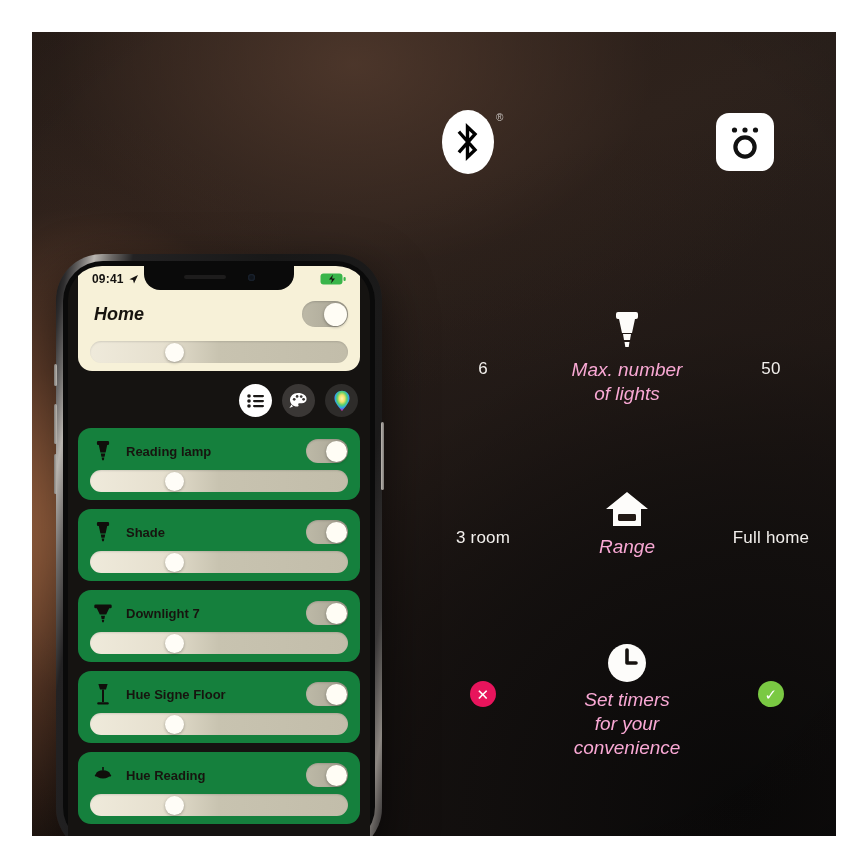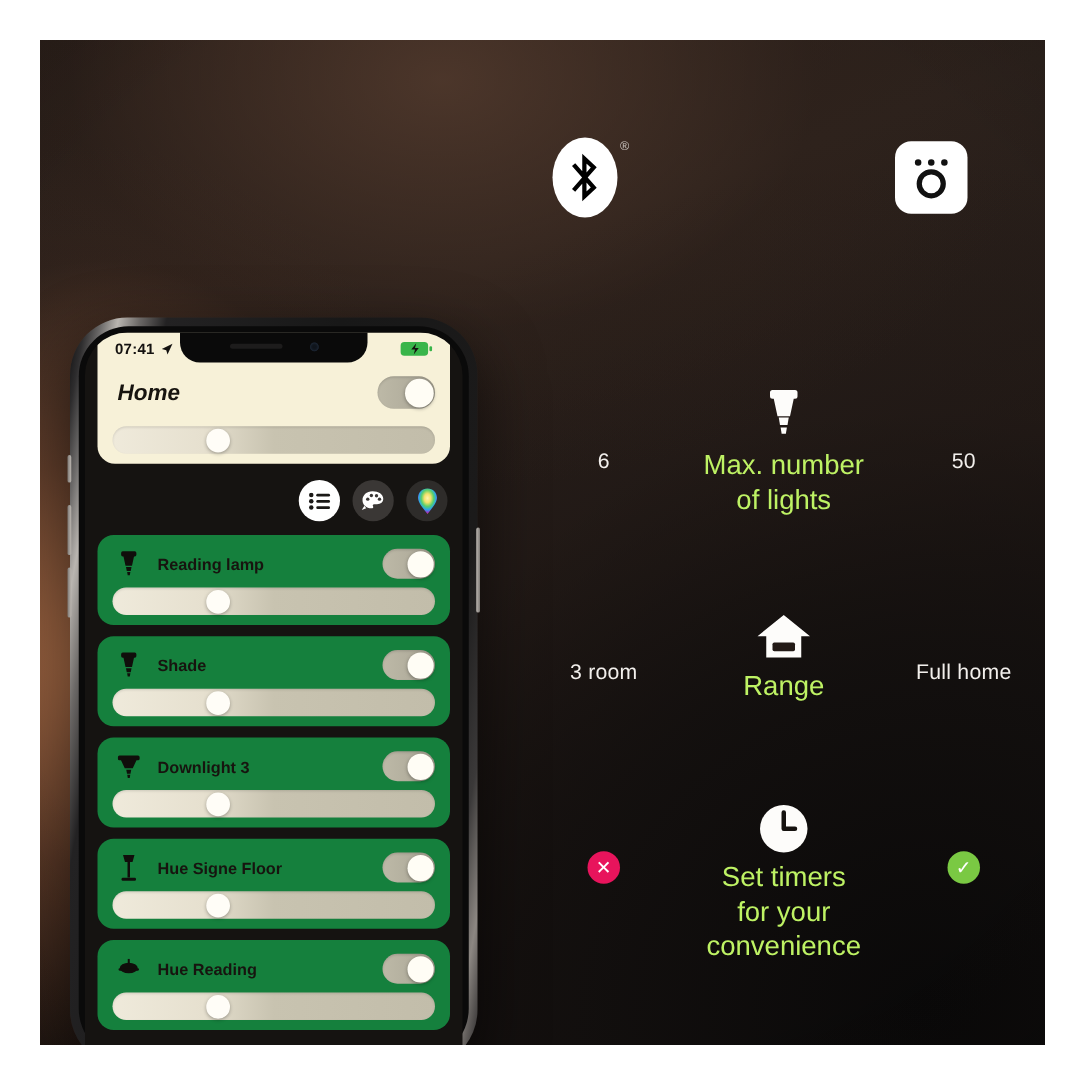--- a/index.html
+++ b/index.html
@@ -30,22 +30,22 @@
   
   .compare{position:absolute;left:386px;top:0;width:418px;height:804px;}
 
   .cmp-row{position:absolute;left:0;width:418px;display:flex;align-items:flex-start;}
   .cmp-left,.cmp-right{
     width:130px;text-align:center;color:#f2efec;font-size:17px;
     font-family:"Liberation Sans",sans-serif;font-weight:400;letter-spacing:.2px;
   }
   .cmp-mid{width:158px;text-align:center;}
   .cmp-label{
-    color:#bef264;font-size:22px;line-height:1.25;margin-top:5px;
-    font-family:"Liberation Sans",sans-serif;font-weight:400;
+    color:#f9a8d4;font-size:19px;line-height:1.25;margin-top:5px;
+    font-family:"Liberation Sans",sans-serif;font-weight:400;font-style:italic;
   }
 
   
   .hdr-row{position:absolute;left:0;top:78px;width:418px;}
   .bt-badge{
     position:absolute;left:24px;top:0;width:52px;height:64px;border-radius:26px/32px;
     background:#ffffff;display:flex;align-items:center;justify-content:center;
   }
   .bt-reg{position:absolute;left:78px;top:2px;color:#c9c4c0;font-size:10px;}
   .bridge-badge{
@@ -257,21 +257,21 @@
       <div class="btn-vol" style="top:200px;height:40px"></div>
       <div class="btn-pwr" style="top:168px;height:68px"></div>
 
       <div class="phone-bezel"></div>
 
       <div class="phone-screen">
 
         <div class="hdr-card">
           <div class="statusbar">
             <div class="sb-time">
-              <span>07:41</span>
+              <span>09:41</span>
               <svg width="11" height="11" viewBox="0 0 11 11">
                 <path d="M10 1 L1.4 5.2 L5 6.1 L6 9.6 Z" fill="#141210"></path>
               </svg>
             </div>
             <div class="sb-batt">
               <svg width="26" height="12" viewBox="0 0 26 12">
                 <rect x="0.5" y="0.5" width="22" height="11" rx="3" fill="#39b54a"></rect>
                 <rect x="23.5" y="4" width="2.2" height="4" rx="1" fill="#39b54a"></rect>
                 <path d="M13 1.5 L9 6.6 h3 l-1 3.9 L15 5.4 h-3 z" fill="#14120f"></path>
               </svg>
@@ -375,21 +375,21 @@
 
           <div class="lcard">
             <div class="lcard-top">
               <div class="lcard-icon">
                 <svg width="18" height="22" viewBox="0 0 18 22">
                   <path d="M1.6 2.4 h14.8 a1.3 1.3 0 0 1 1.3 1.3 v1.2 a1.3 1.3 0 0 1 -1.3 1.3 h-1.2 l-3 6.4 h-6.4 l-3 -6.4 h-1.2 a1.3 1.3 0 0 1 -1.3 -1.3 v-1.2 a1.3 1.3 0 0 1 1.3 -1.3 z" fill="#100e0b"></path>
                   <path d="M7 13.8 h4 l-0.6 3.1 h-2.8 z" fill="#100e0b"></path>
                   <path d="M7.8 17.8 h2.4 l-0.4 2.5 h-1.6 z" fill="#100e0b"></path>
                 </svg>
               </div>
-              <div class="lcard-name">Downlight 3</div>
+              <div class="lcard-name">Downlight 7</div>
               <div class="toggle sm">
                   <div class="knob"></div>
                 </div>
             </div>
             <div class="slider">
               <div class="s-knob" style="left:29%"></div>
             </div>
           </div>
 
           <div class="lcard">

